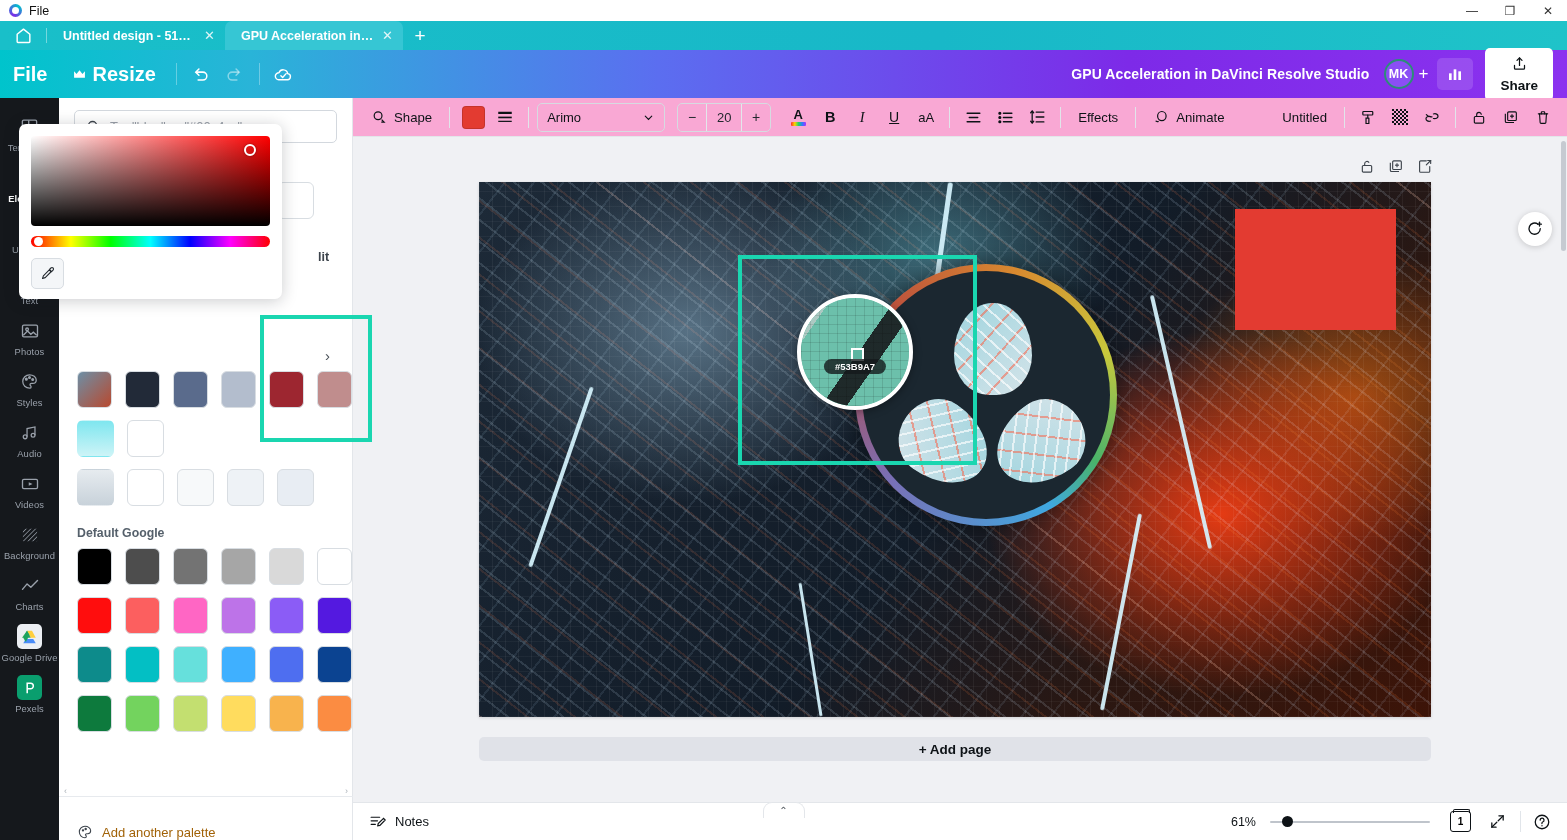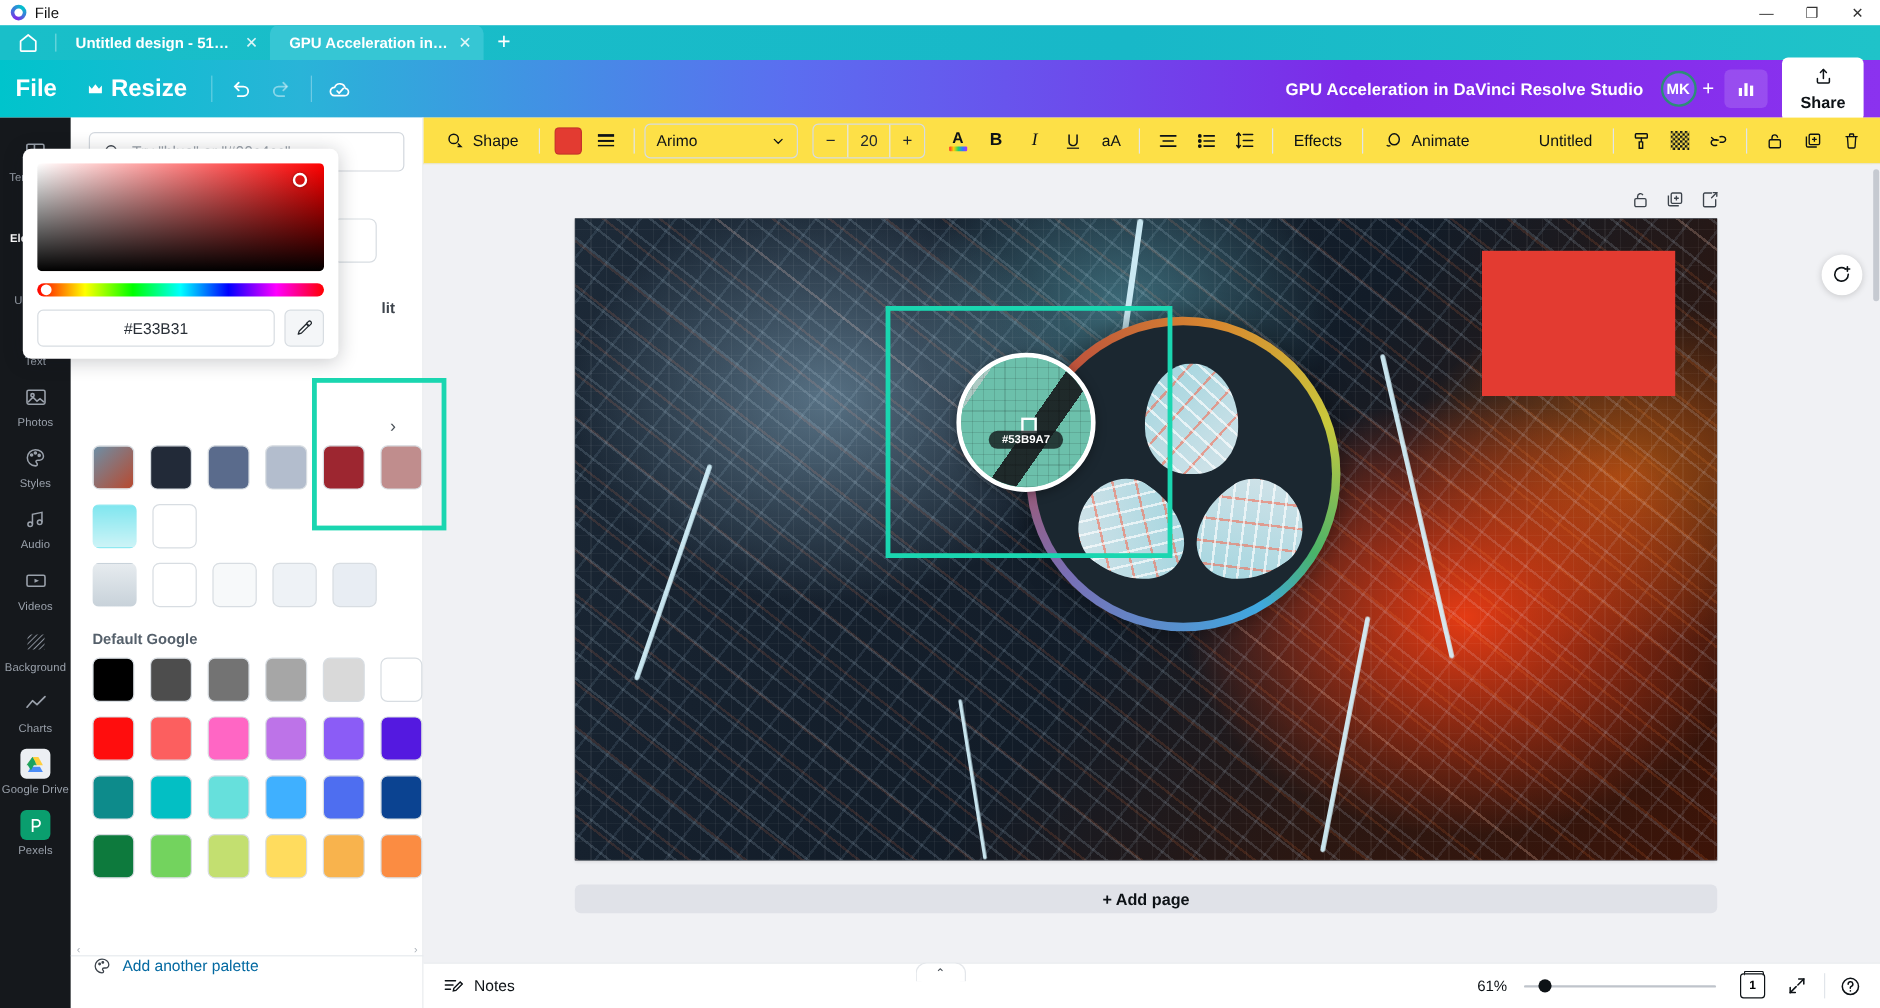--- a/index.html
+++ b/index.html
@@ -195,39 +195,39 @@
   .split-txt {
     position: absolute; left: 318px; top: 250px; font-size: 12.5px;
     font-weight: bold; color: #3d4characters; color: #3d444c; z-index: 2;
   }
   .chev-right {
     position: absolute; left: 325px; top: 347px; font-size: 15px;
     color: #4a5158; z-index: 26;
   }
   .palette-foot {
     position: absolute; left: 0; bottom: 0; width: 294px; height: 44px;
-    border-top: 1px solid #e7eaee; display: flex; align-items: flex-start;
-    gap: 9px; padding-left: 18px; font-size: 13px; color: #0369a1;
+    border-top: 1px solid #e7eaee; display: flex; align-items: flex-end;
+    gap: 9px; padding-left: 18px; font-size: 13px; color: #a16207;
   }
   .hscroll {
     position: absolute; left: 0; bottom: 44px; width: 294px; height: 11px;
     display: flex; align-items: center; justify-content: space-between;
     padding: 0 5px; font-size: 9px; color: #aab1b8;
   }
 
   
   .hl-rect {
     position: absolute; left: 260px; top: 315px; width: 112px; height: 127px;
     border: 4px solid #1ad6b0; z-index: 30; pointer-events: none;
   }
 
   
   .toolbar {
     position: absolute; left: 353px; top: 98px; width: 1214px; height: 39px;
-    background: #fde047; border-bottom: 1px solid #e3e6ea;
+    background: #f9a8d4; border-bottom: 1px solid #e3e6ea;
     display: flex; align-items: center; padding: 2px 9px; gap: 2px;
   }
   .tb {
     height: 29px; display: flex; align-items: center; gap: 6px;
     padding: 0 9px; border-radius: 5px; font-size: 13.2px; color: #0d1216;
   }
   .tb-ico { width: 30px; justify-content: center; padding: 0; }
   .tbdiv { width: 1px; height: 21px; background: #e1e5ea; margin: 0 6px; }
   .colorchip {
     width: 23px; height: 23px; border-radius: 4px;
@@ -719,21 +719,20 @@
   <div class="chev-right">›</div>
 
   <div class="picker">
     <div class="sat">
       <div class="knob"></div>
     </div>
     <div class="hue">
       <div class="knob"></div>
     </div>
     <div class="hexrow">
-      <div class="hexfield">#E33B31</div>
       <div class="eyedrop">
         <svg width="15" height="15" viewBox="0 0 24 24" fill="none" stroke="#22282e" stroke-width="1.7" stroke-linecap="round" stroke-linejoin="round">
             <path d="M17.5 3.2a2.4 2.4 0 0 1 3.4 3.4l-2.3 2.3-3.4-3.4z"></path>
             <path d="M14.8 6.3 5.4 15.7 4 20l4.3-1.4 9.4-9.4z"></path>
           </svg>
       </div>
     </div>
   </div>
 
   <div class="hl-rect"></div>

